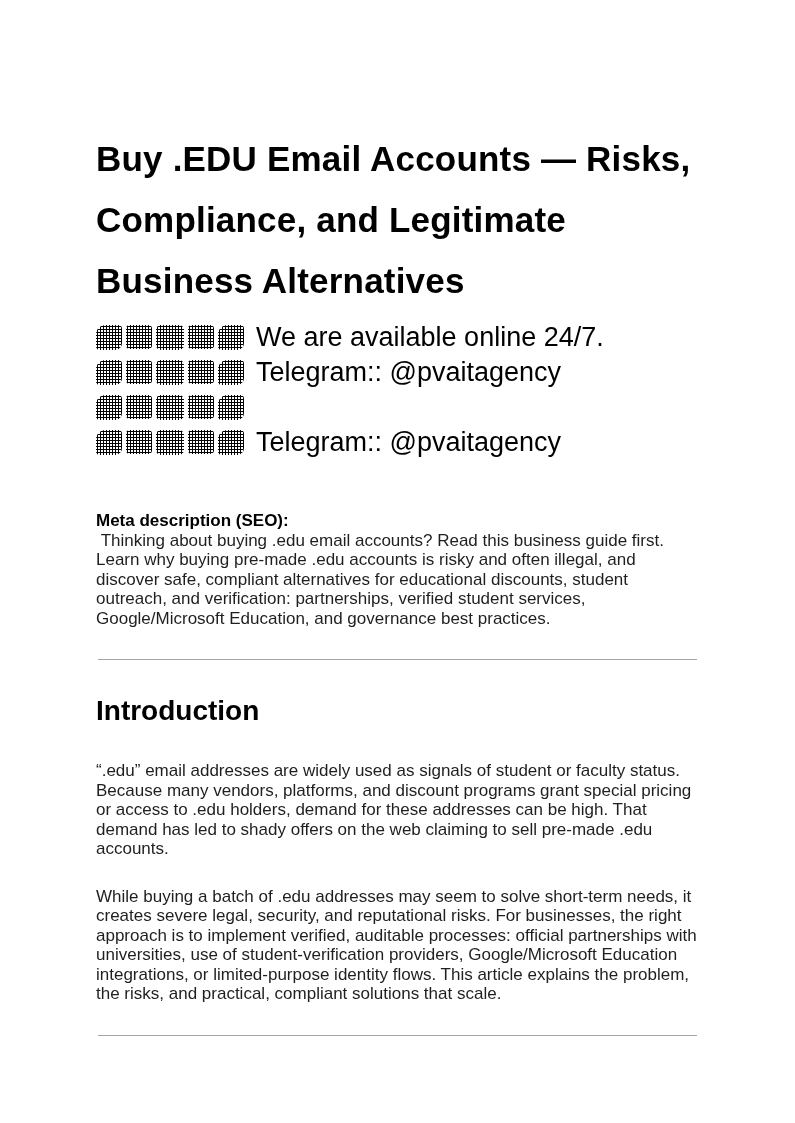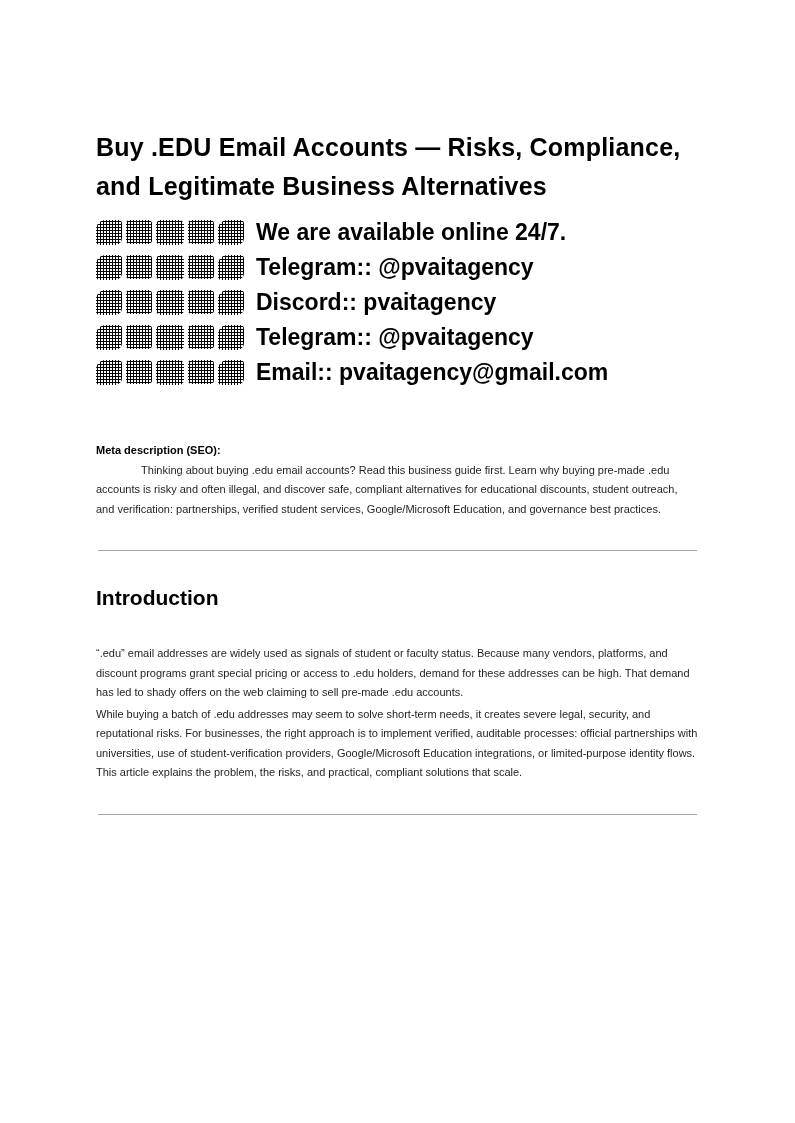--- a/index.html
+++ b/index.html
@@ -9,22 +9,22 @@
     height: 1123px;
     position: relative;
     overflow: hidden;
     font-family: "Liberation Sans", sans-serif;
     color: #1a1a1a;
   }
   .page {
     padding: 128px 97px 0 96px;
   }
   .doc-title {
-    font-size: 25px;
-    line-height: 39px;
+    font-size: 35px;
+    line-height: 61px;
     font-weight: 700;
     color: #000;
     letter-spacing: 0.2px;
   }
   .contact-block { margin-top: 13px; }
   .contact-line {
     display: flex;
     align-items: center;
     margin-top: 9px;
     height: 26px;
@@ -40,47 +40,47 @@
     display: inline-block;
     width: 26px;
     height: 24px;
     background-image: radial-gradient(circle, #000 1.05px, rgba(0,0,0,0) 1.3px);
     background-size: 3px 3px;
     border-radius: 4px;
   }
   .px-icon:nth-child(odd)  { border-radius: 9px 4px 7px 4px; height: 25px; }
   .px-icon:nth-child(3n)   { border-radius: 5px; width: 28px; }
   .contact-text {
-    font-size: 23px;
-    font-weight: 700;
+    font-size: 27px;
+    font-weight: 400;
     color: #000;
     white-space: nowrap;
   }
   .body-text {
-    font-size: 11px;
+    font-size: 17px;
     line-height: 19.5px;
     color: #1f1f1f;
   }
   .meta-para { margin-top: 56px; }
   .keywords-para { margin-top: 19px; }
   .b { font-weight: 700; color: #000; }
-  .pre { white-space: pre-wrap; margin-left: 42px; }
+  .pre { white-space: pre-wrap; }
   hr.divider {
     border: none;
     border-top: 1px solid #a6a6a6;
     margin: 31px 1px 0 2px;
   }
   .section-heading {
     margin-top: 35px;
-    font-size: 21px;
+    font-size: 28px;
     font-weight: 700;
     color: #000;
   }
   .intro-para { margin-top: 34px; }
-  .intro-para + .intro-para { margin-top: 2px; }
+  .intro-para + .intro-para { margin-top: 28px; }
 </style>
 </head>
 <body>
 
 <div class="page">
 
   <h1 class="doc-title">Buy .EDU Email Accounts — Risks, Compliance, and Legitimate Business Alternatives</h1>
 
   <div class="contact-block">
     <div class="contact-line">
@@ -104,41 +104,30 @@
       <span class="contact-text">Telegram:: @pvaitagency</span>
     </div>
     <div class="contact-line">
       <span class="icons">
           <span class="px-icon"></span>
           <span class="px-icon"></span>
           <span class="px-icon"></span>
           <span class="px-icon"></span>
           <span class="px-icon"></span>
         </span>
-      <span class="contact-text">Discord:: pvaitagency</span>
     </div>
     <div class="contact-line">
       <span class="icons">
           <span class="px-icon"></span>
           <span class="px-icon"></span>
           <span class="px-icon"></span>
           <span class="px-icon"></span>
           <span class="px-icon"></span>
         </span>
       <span class="contact-text">Telegram:: @pvaitagency</span>
-    </div>
-    <div class="contact-line">
-      <span class="icons">
-          <span class="px-icon"></span>
-          <span class="px-icon"></span>
-          <span class="px-icon"></span>
-          <span class="px-icon"></span>
-          <span class="px-icon"></span>
-        </span>
-      <span class="contact-text">Email:: pvaitagency@gmail.com</span>
     </div>
   </div>
 
   <p class="body-text meta-para">
     <span class="b">Meta description (SEO):</span><br>
     <span class="pre"> Thinking about buying .edu email accounts? Read this business guide first. Learn why buying pre-made .edu accounts is risky and often illegal, and discover safe, compliant alternatives for educational discounts, student outreach, and verification: partnerships, verified student services, Google/Microsoft Education, and governance best practices.</span>
   </p>
 
 
   <hr class="divider">

